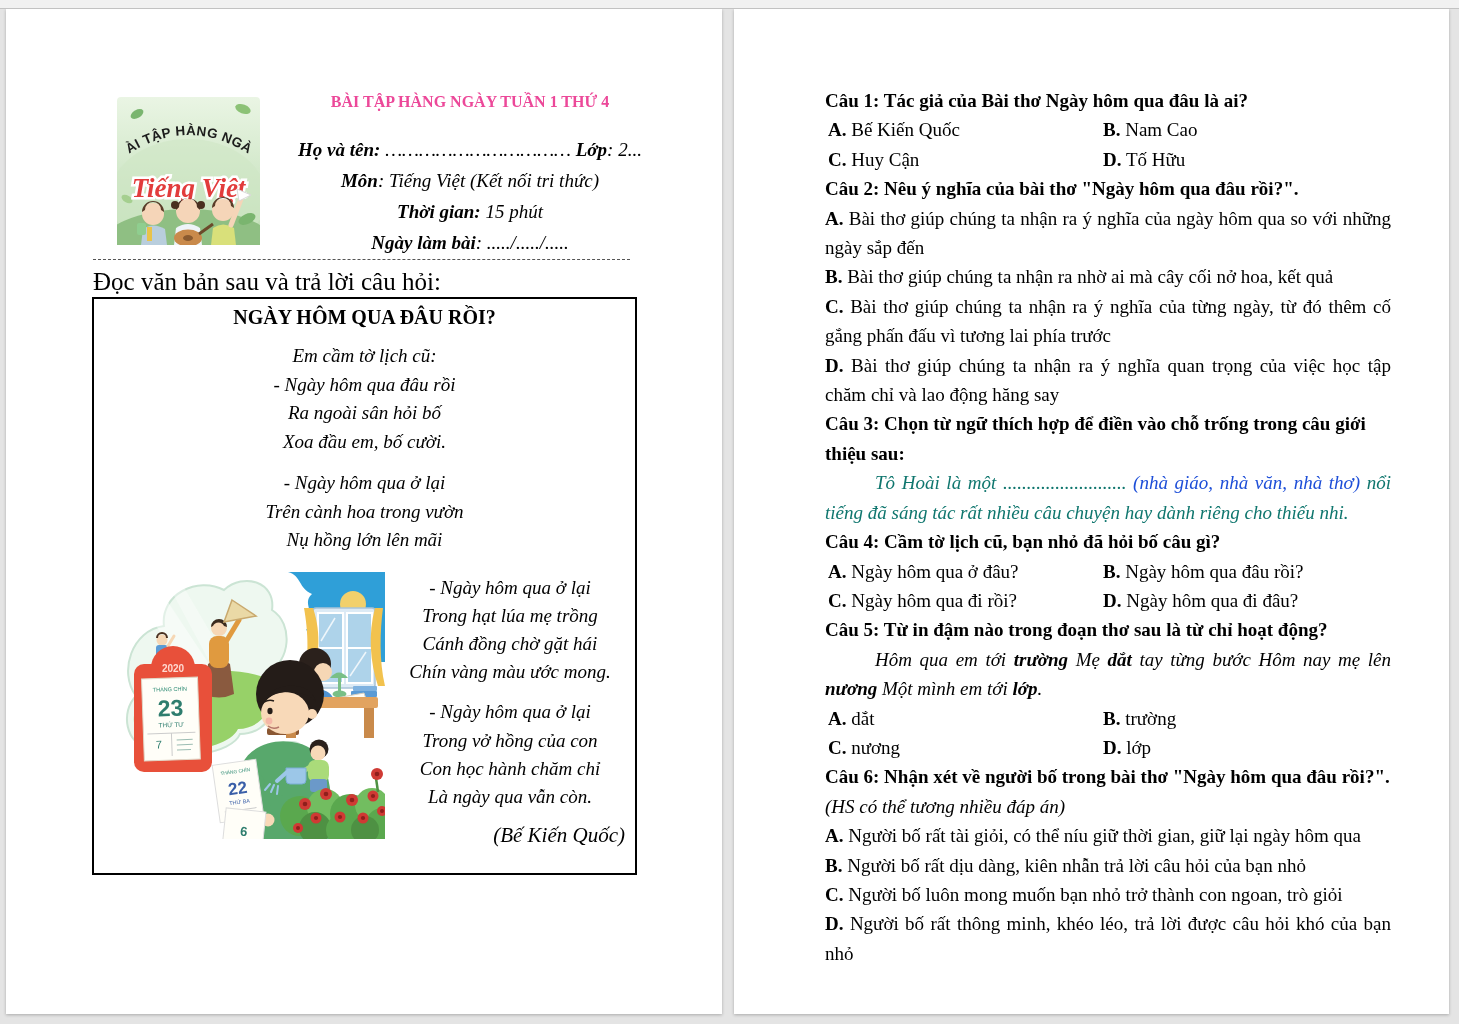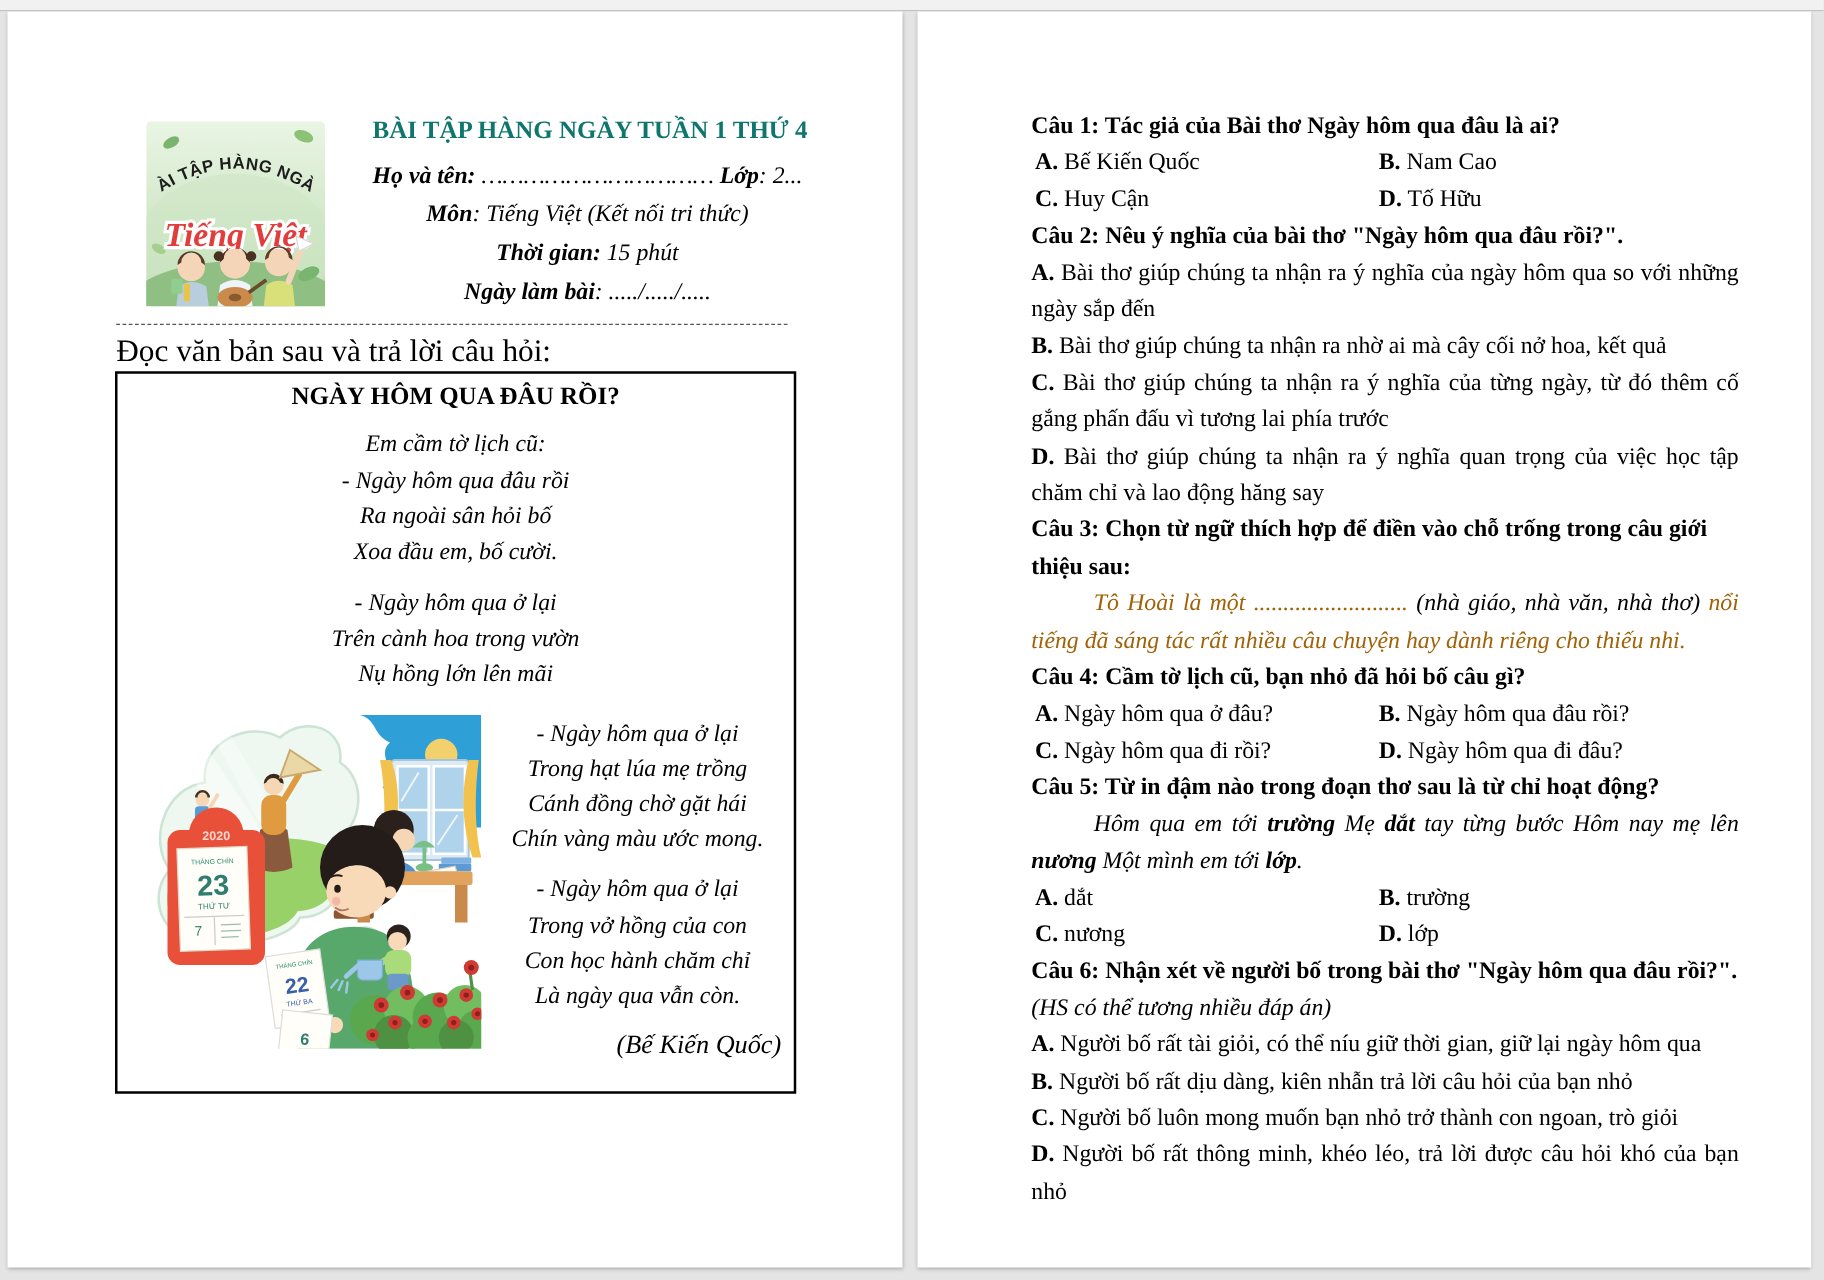--- a/index.html
+++ b/index.html
@@ -12,21 +12,21 @@
   .topbar { position:absolute; top:0; left:0; right:0; height:8px;
     background:#f1f1f1; border-bottom:1px solid #c2c2c2; z-index:5; }
   .page { position:absolute; top:9px; height:1005px; background:#fff;
     box-shadow:0 1px 3px rgba(0,0,0,.25); }
   #page1 { left:6px; width:716px; }
   #page2 { left:734px; width:715px; }
 
   
   .logo-wrap { position:absolute; left:111px; top:88px; width:143px; height:148px; }
   .header-block { position:absolute; left:292px; top:84px; width:344px; text-align:center; }
-  .doc-title { font-size:20px; font-weight:bold; color:#0f766e; margin-bottom:9px; white-space:nowrap; }
+  .doc-title { font-size:16px; font-weight:bold; color:#ec4899; margin-bottom:23px; white-space:nowrap; }
   .info-line { font-size:19px; line-height:31px; font-style:italic; white-space:nowrap; }
   .sep { position:absolute; left:87px; top:250px; width:537px; border-top:1.5px dashed #555; }
   .instruction { position:absolute; left:87px; top:259px; font-size:25px; }
 
   
   .poem-box { position:absolute; left:86px; top:288px; width:545px; height:578px;
     border:2px solid #000; box-sizing:border-box; }
   .poem-title { text-align:center; font-weight:bold; font-size:20px; margin-top:7px; }
   .stanza { margin-top:13px; text-align:center; font-style:italic; font-size:19px; line-height:28.5px; }
   .poem-row { display:flex; margin-top:11px; }
@@ -38,22 +38,22 @@
 
   
   .content { position:absolute; left:91px; top:77px; width:566px; font-size:19px; line-height:29.4px; }
   p { margin:0; }
   .q-head { font-weight:bold; }
   .letter { font-weight:bold; }
   .opt-grid { display:grid; grid-template-columns:275px 1fr; padding-left:3px; }
   .just { text-align:justify; }
   .note { font-style:italic; }
   .rich-ind { text-indent:50px; text-align:justify; font-style:italic; }
-  .navy { color:#a16207; }
-  .blue { color:#000000; }
+  .navy { color:#0f766e; }
+  .blue { color:#1d4ed8; }
 </style>
 </head>
 <body>
 
 <div class="topbar"></div>
 
 <div class="page" id="page1">
 
   <div class="logo-wrap">
     <svg width="143" height="148" viewBox="0 0 143 148">

